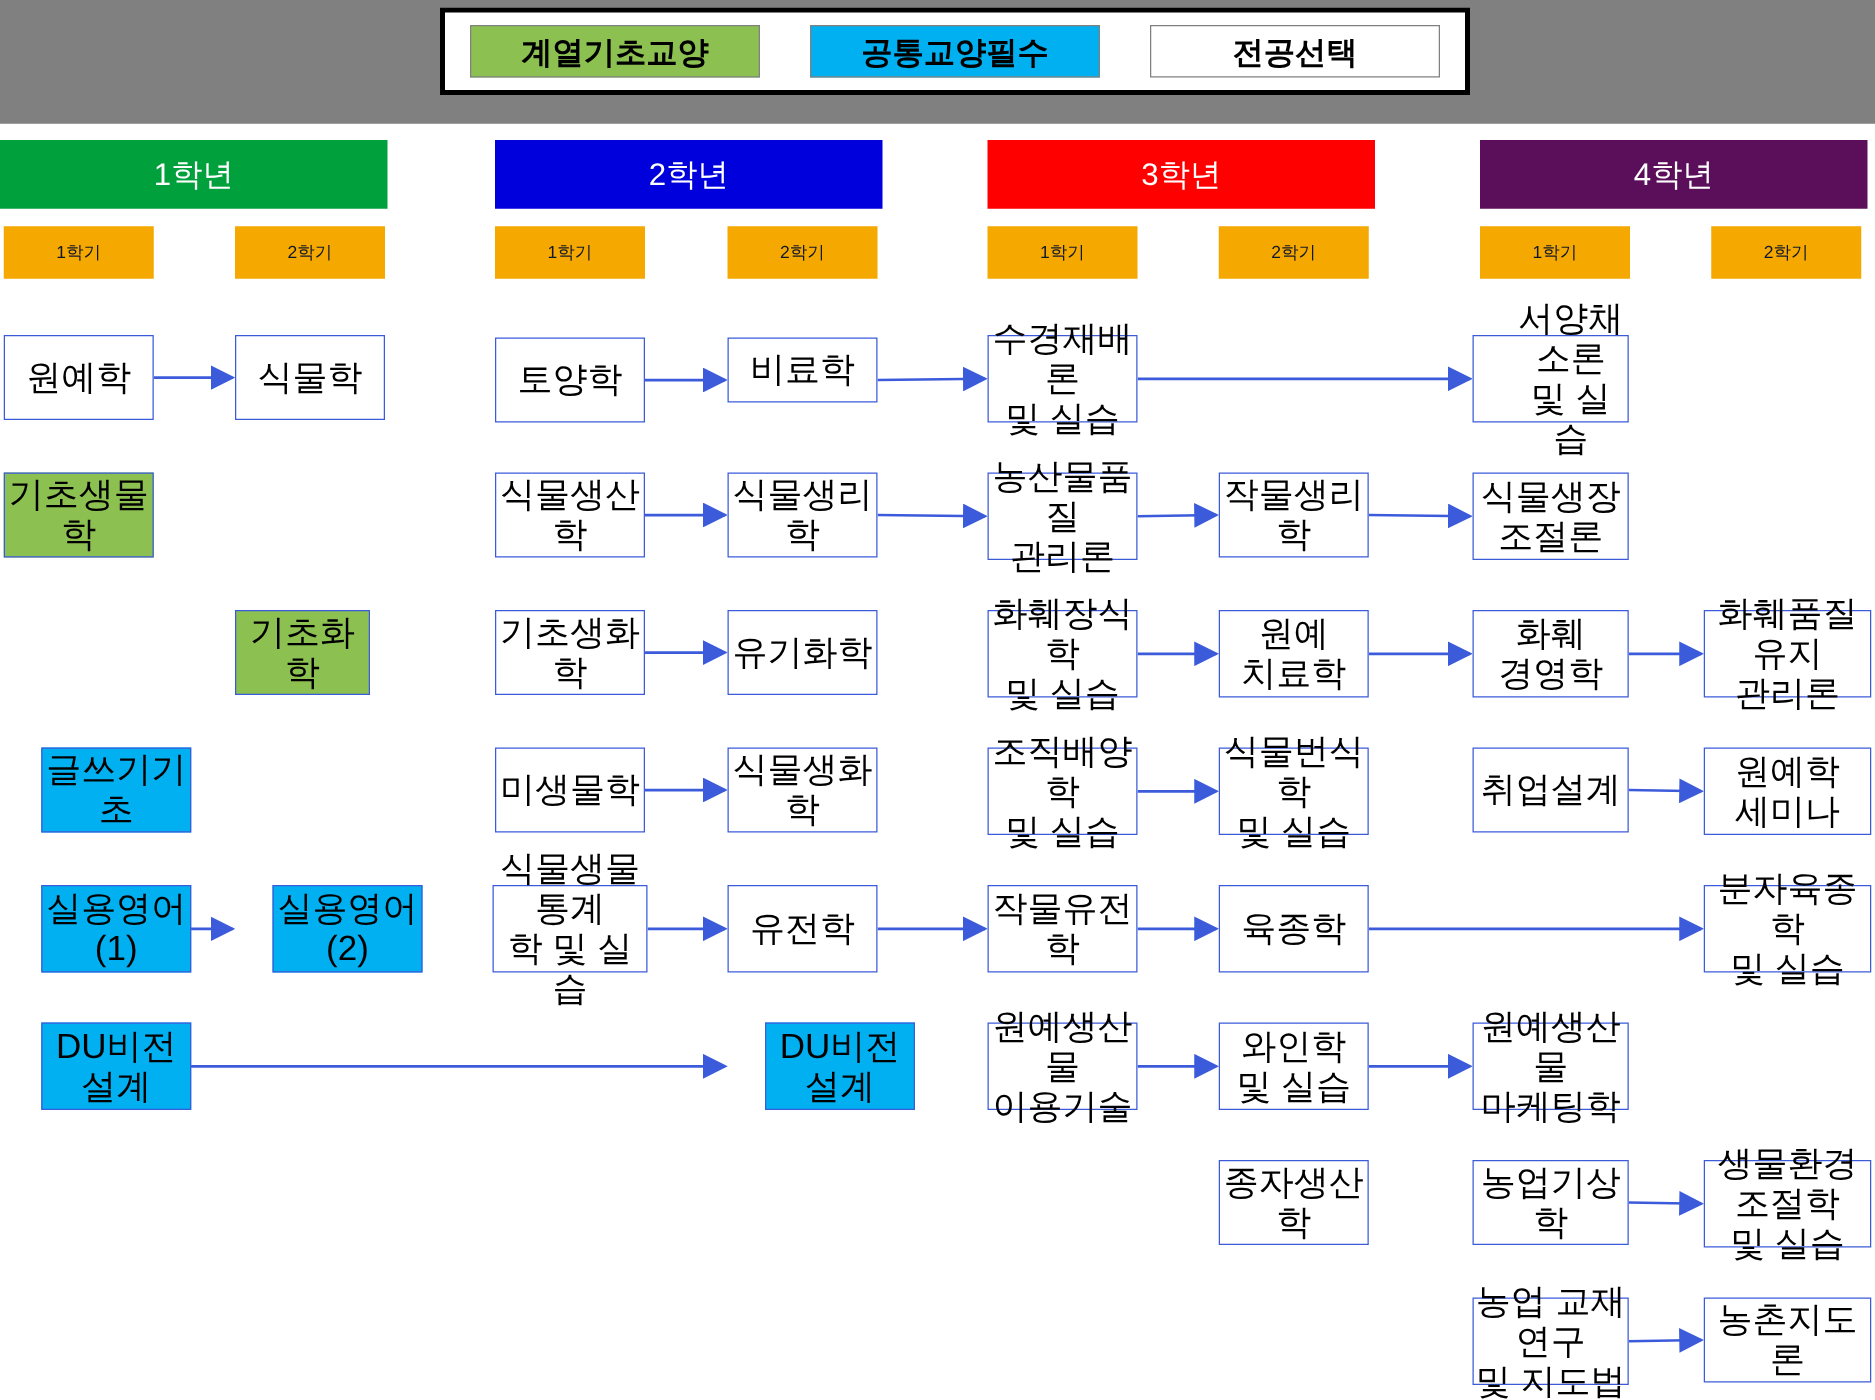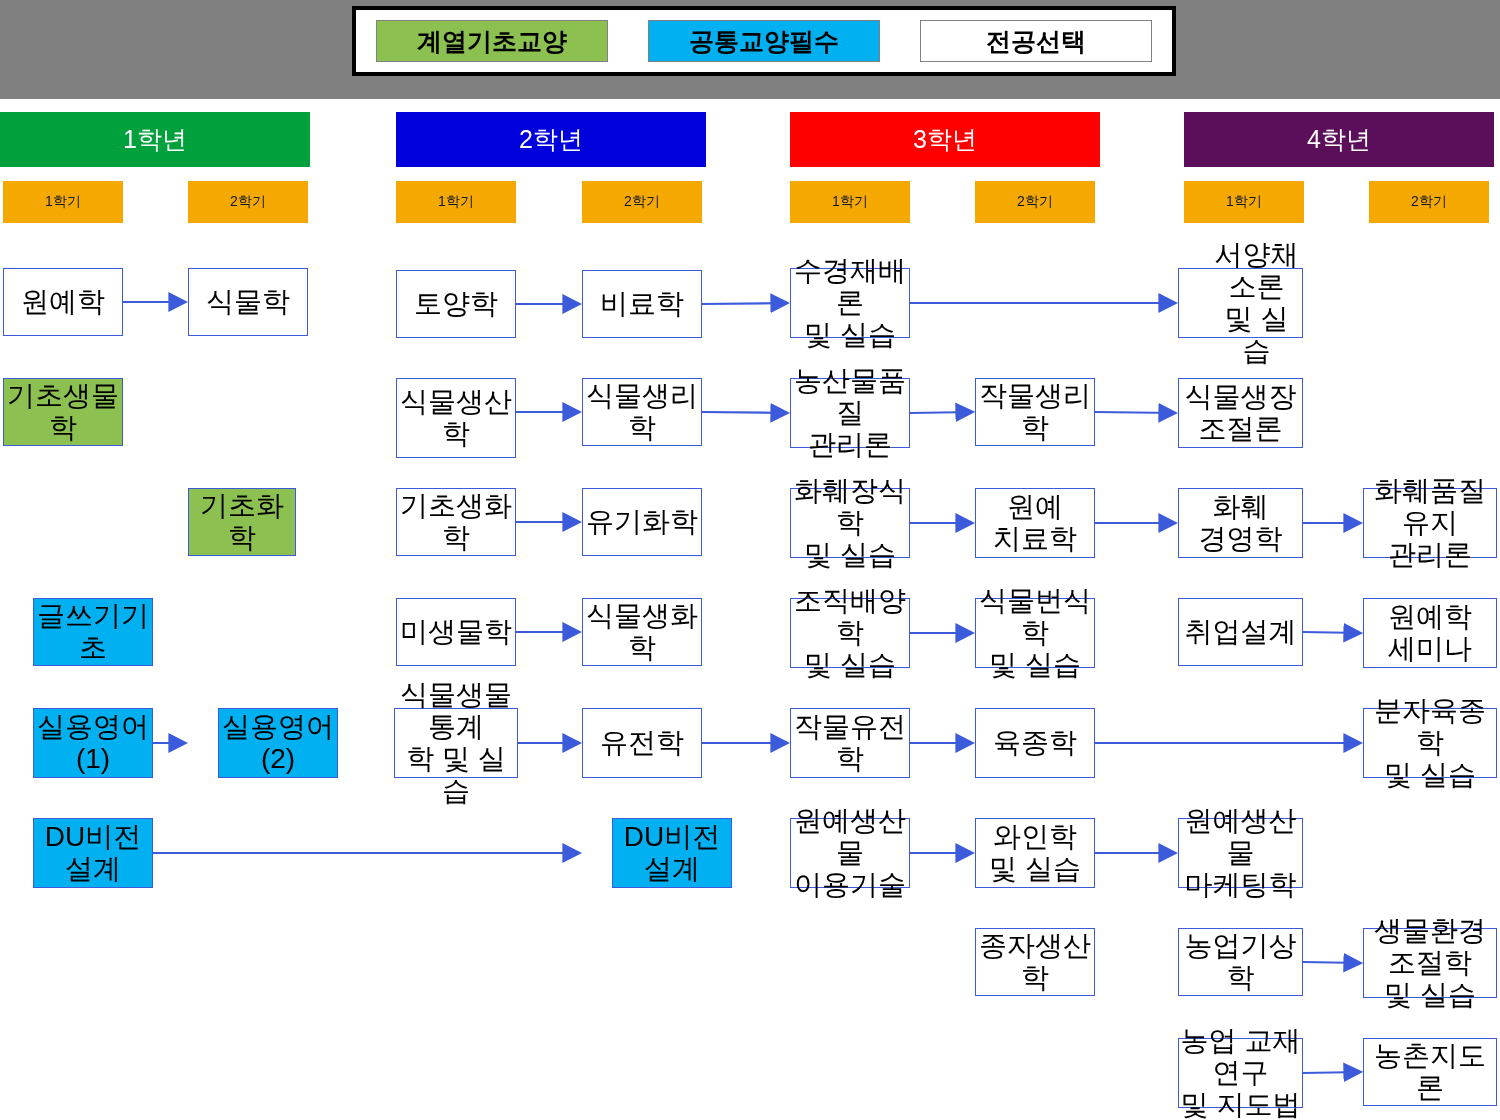--- a/index.html
+++ b/index.html
@@ -140,27 +140,27 @@
       <path d="M1095,853 L1176,853" stroke="#3b5bdb" stroke-width="2.2" fill="none" marker-end="url(#ah)"></path>
       <path d="M1303,962 L1361,963" stroke="#3b5bdb" stroke-width="2.2" fill="none" marker-end="url(#ah)"></path>
       <path d="M1303,1073 L1361,1072" stroke="#3b5bdb" stroke-width="2.2" fill="none" marker-end="url(#ah)"></path>
     </g>
 </svg>
 
 <div id="course-layer">
     <div class="course" style="left: 3px; top: 268px; width: 120px; height: 68px;"><span>원예학</span></div>
     <div class="course" style="left: 188px; top: 268px; width: 120px; height: 68px;"><span>식물학</span></div>
     <div class="course" style="left: 396px; top: 270px; width: 120px; height: 68px;"><span>토양학</span></div>
-    <div class="course" style="left: 582px; top: 270px; width: 120px; height: 68px;"><span>비료학</span></div>
+    <div class="course" style="left: 582px; top: 270px; width: 120px; height: 52px;"><span>비료학</span></div>
     <div class="course" style="left: 790px; top: 268px; width: 120px; height: 70px;"><span>수경재배론
 및 실습</span></div>
     <div class="course" style="left: 1178px; top: 268px; width: 125px; height: 70px; padding-left: 32px;"><span>서양채소론
 및 실습</span></div>
     <div class="course green" style="left: 3px; top: 378px; width: 120px; height: 68px;"><span>기초생물학</span></div>
-    <div class="course" style="left: 396px; top: 378px; width: 120px; height: 80px;"><span>식물생산학</span></div>
+    <div class="course" style="left: 396px; top: 378px; width: 120px; height: 68px;"><span>식물생산학</span></div>
     <div class="course" style="left: 582px; top: 378px; width: 120px; height: 68px;"><span>식물생리학</span></div>
     <div class="course" style="left: 790px; top: 378px; width: 120px; height: 70px;"><span>농산물품질
 관리론</span></div>
     <div class="course" style="left: 975px; top: 378px; width: 120px; height: 68px;"><span>작물생리학</span></div>
     <div class="course" style="left: 1178px; top: 378px; width: 125px; height: 70px;"><span>식물생장
 조절론</span></div>
     <div class="course green" style="left: 188px; top: 488px; width: 108px; height: 68px;"><span>기초화학</span></div>
     <div class="course" style="left: 396px; top: 488px; width: 120px; height: 68px;"><span>기초생화학</span></div>
     <div class="course" style="left: 582px; top: 488px; width: 120px; height: 68px;"><span>유기화학</span></div>
     <div class="course" style="left: 790px; top: 488px; width: 120px; height: 70px;"><span>화훼장식학

